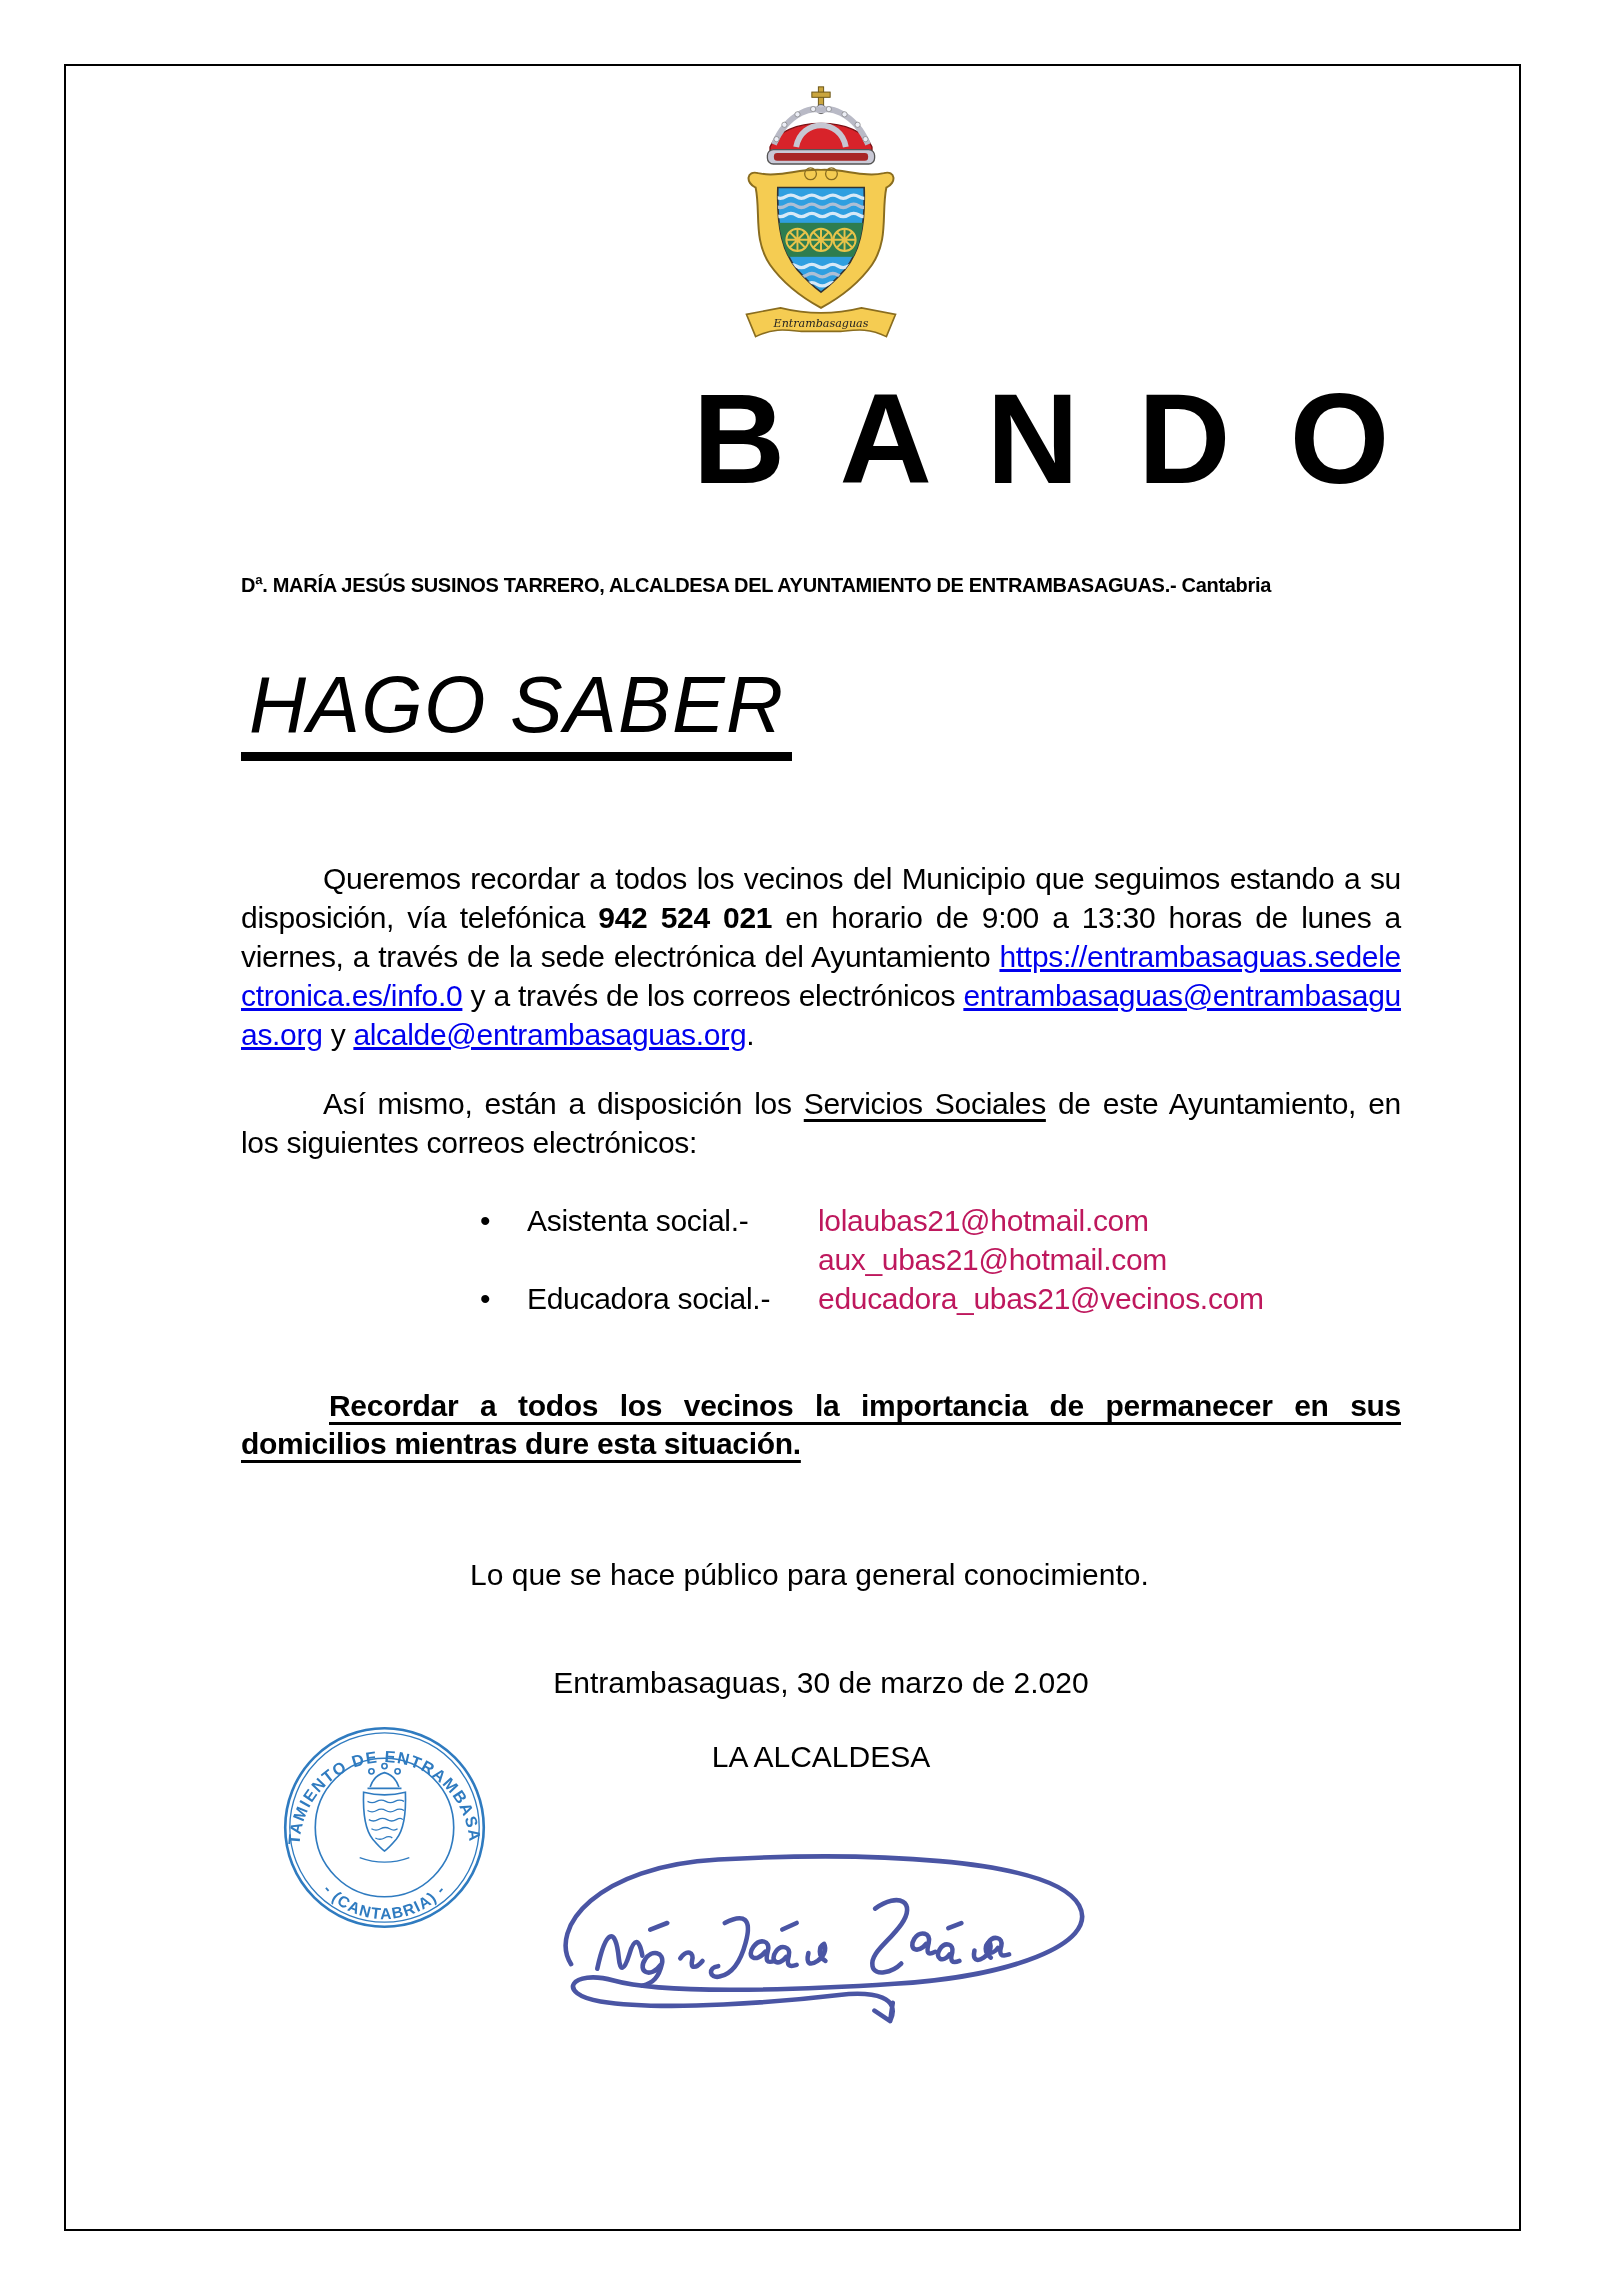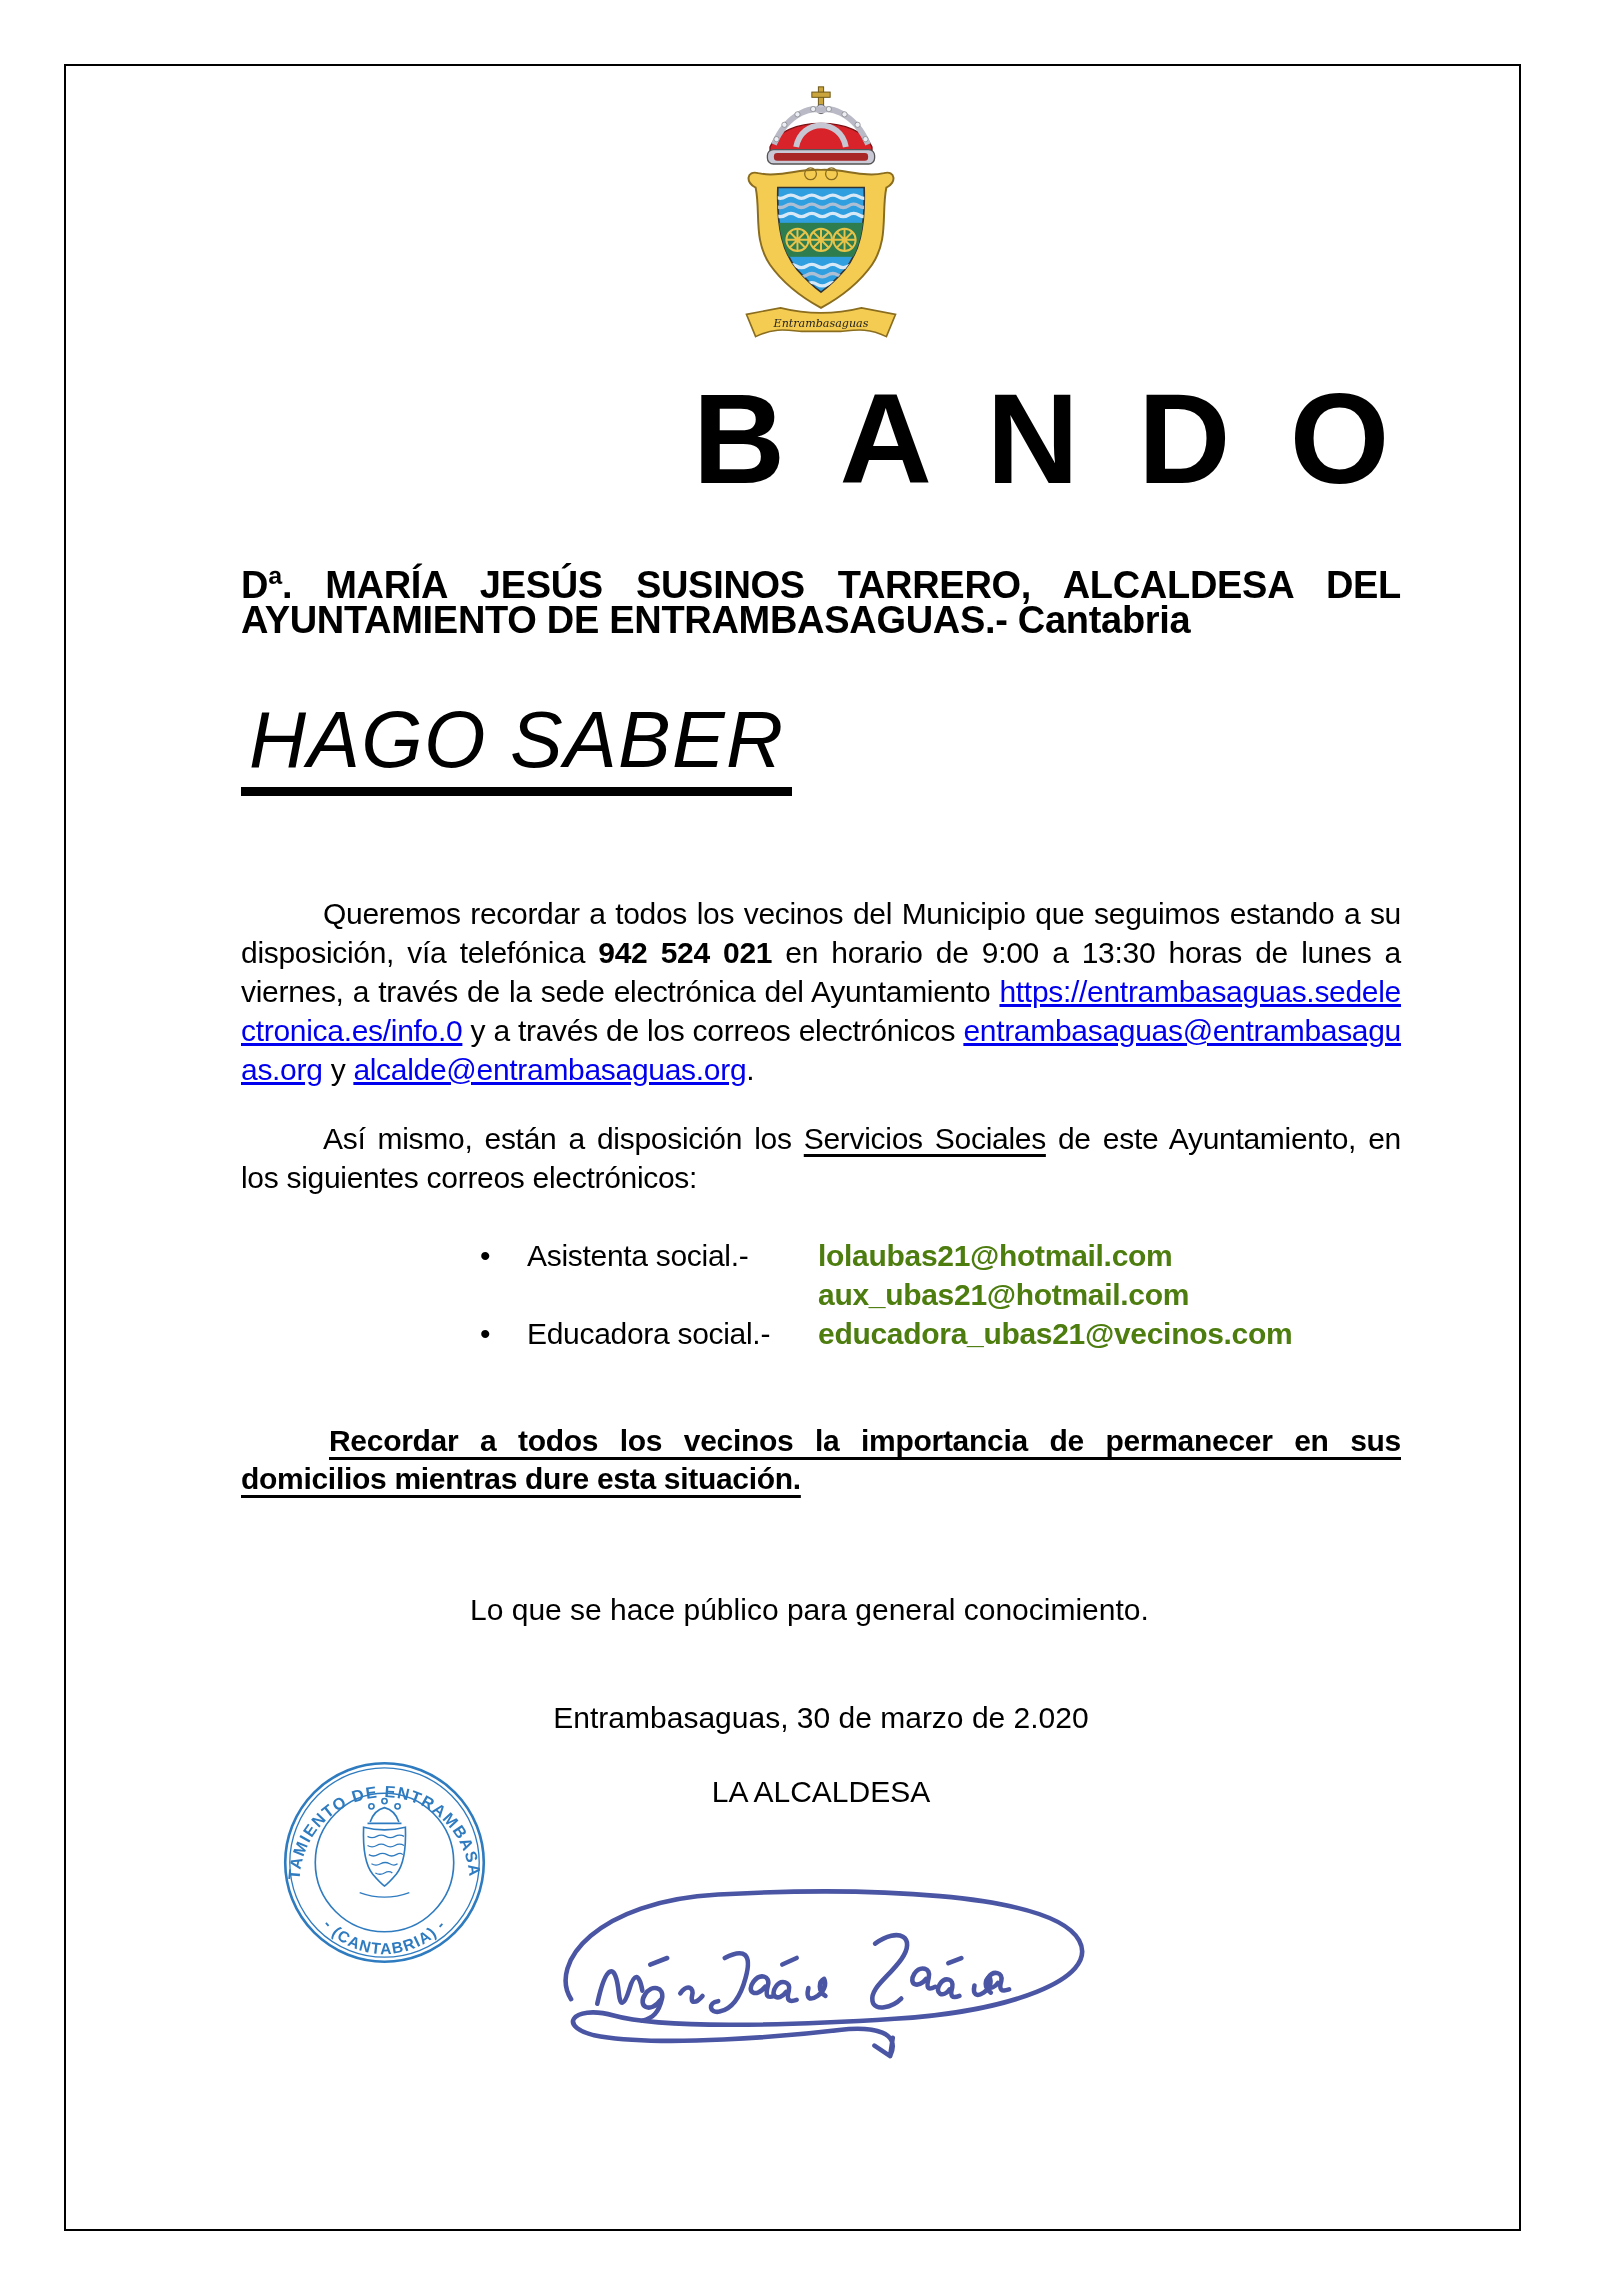--- a/index.html
+++ b/index.html
@@ -13,41 +13,41 @@
     border:2.6px solid #000;box-sizing:border-box;
     padding:0 118px 0 175px;
   }
   .crest{display:block;margin:18.3px auto 0;width:170px;height:262px;}
   .title{
     margin-top:29px;text-align:right;
     font-size:128px;font-weight:bold;line-height:1;letter-spacing:11.8px;
     white-space:nowrap;
   }
   .header-par{
-    margin-top:65px;font-size:38px;font-weight:bold;line-height:35px;
+    margin-top:65px;font-size:20px;font-weight:bold;line-height:35px;
     text-align:justify;letter-spacing:-0.3px;
   }
   .hago-wrap{margin-top:62px;text-align:left;font-style:italic;}
   .hago{
     display:inline-block;font-size:79px;line-height:1.0;letter-spacing:1.3px;
     padding:0 7.9px 7.9px;border-bottom:9.2px solid #000;
   }
   .body-par{
     font-size:30px;line-height:39px;text-align:justify;letter-spacing:-0.3px;
   }
   .p1{margin-top:98px;text-indent:82px;}
   .p2{margin-top:30px;text-indent:82px;}
   .link{color:#0000EE;text-decoration:underline;cursor:pointer;word-break:break-all;}
   .u{text-decoration:underline;text-underline-offset:5.2px;text-decoration-thickness:2.6px;}
   .bullets{margin-top:39px;margin-left:239px;font-size:30px;line-height:39px;letter-spacing:-0.3px;}
   .bullet-row{display:flex;align-items:flex-start;}
   .marker{width:47px;flex:none;}
   .blabel{width:291px;flex:none;}
   .emails{flex:1;}
-  .email{color:#4d7c0f;text-decoration:none;display:block;cursor:pointer;font-weight:bold;}
+  .email{color:#be185d;text-decoration:none;display:block;cursor:pointer;}
   .statement{
     margin-top:69px;font-size:30px;font-weight:bold;line-height:38px;
     text-align:justify;text-indent:88px;letter-spacing:-0.3px;
     text-decoration:underline;text-decoration-thickness:3.3px;text-underline-offset:5.9px;
   }
   .closing{margin-top:92px;margin-left:229px;font-size:30px;line-height:39px;}
   .dateline{margin-top:69px;text-align:center;font-size:30px;line-height:39px;}
   .sig-area{position:relative;height:393px;}
   .role{margin-top:36px;text-align:center;font-size:30px;line-height:37px;}
   .stamp{position:absolute;left:39px;top:-15.7px;width:209px;height:209px;}

